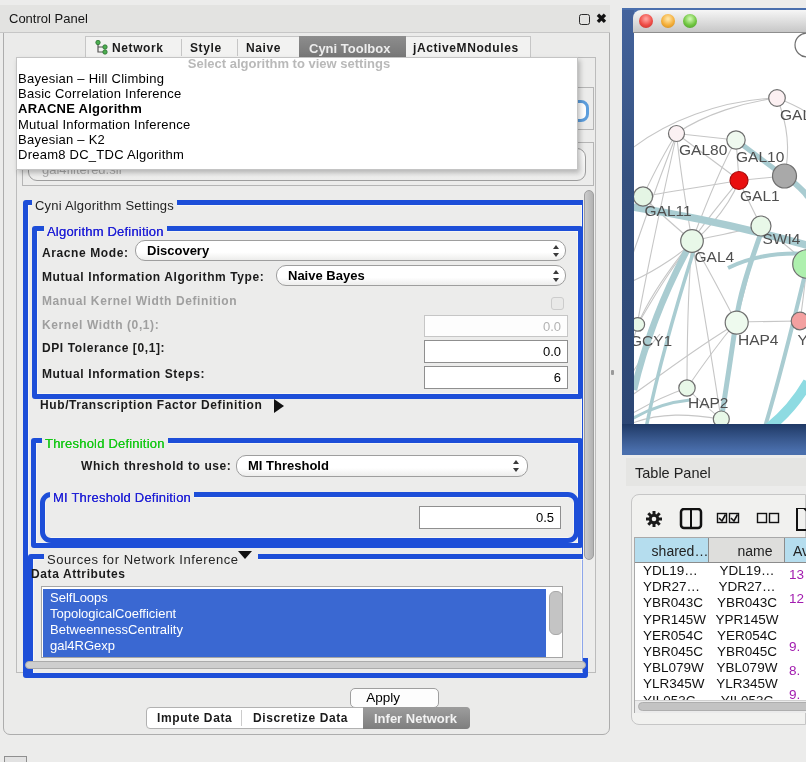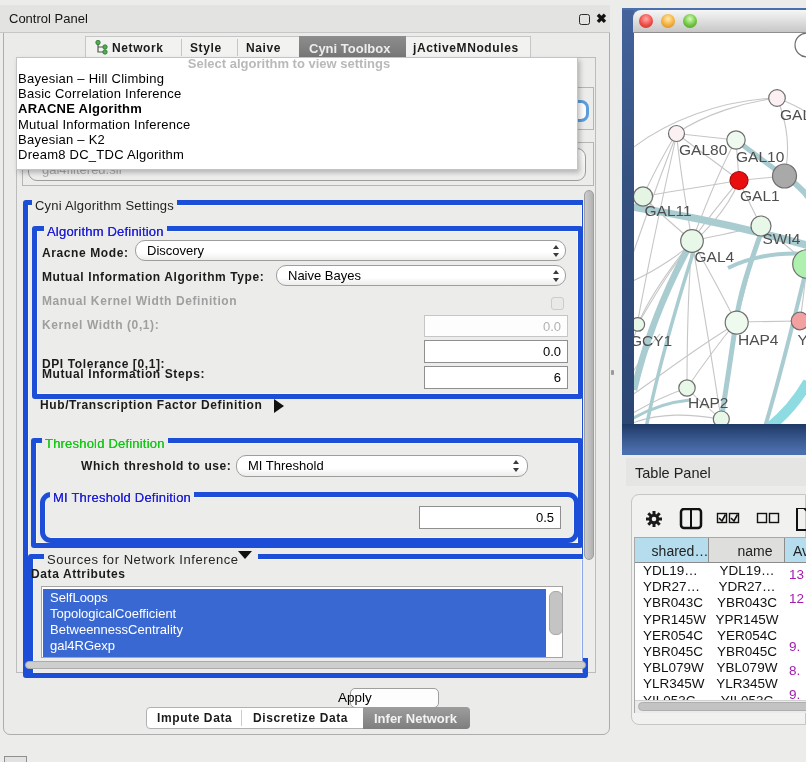--- a/index.html
+++ b/index.html
@@ -4,21 +4,21 @@
 <style>
   html,body{margin:0;padding:0;}
   body{width:806px;height:762px;overflow:hidden;background:#eeeeed;
        font-family:"Liberation Sans",sans-serif;}
   #root{position:relative;width:806px;height:762px;overflow:hidden;}
   .abs{position:absolute;}
   .lbl{font-size:12px;font-weight:bold;color:#1b1b1b;white-space:nowrap;letter-spacing:0.6px;}
   .dis{color:#9f9f9f;}
   .combo{position:absolute;background:linear-gradient(#ffffff 60%,#ededec);
          border:1px solid #9e9e9e;border-radius:10px;box-sizing:border-box;}
-  .combo .ctext{position:absolute;left:11px;top:2px;font-size:13px;color:#000;}
+  .combo .ctext{position:absolute;left:11px;top:2px;font-size:13px;color:#000;font-weight:bold;}
   .spin{position:absolute;right:6.5px;top:2.5px;width:6px;height:14px;}
   .spin:before{content:"";position:absolute;left:0;top:1px;
      border-left:3px solid transparent;border-right:3px solid transparent;
      border-bottom:4.5px solid #3a3a3a;}
   .spin:after{content:"";position:absolute;left:0;bottom:1px;
      border-left:3px solid transparent;border-right:3px solid transparent;
      border-top:4.5px solid #3a3a3a;}
   .field{position:absolute;background:#fff;border:1px solid #8f8f8f;box-sizing:border-box;}
   .field span{position:absolute;right:6px;top:3px;font-size:13px;color:#000;}
   .group{position:absolute;border:5px solid #1d4ed8;border-radius:3px;
@@ -95,21 +95,21 @@
       <span class="spin"></span>
   </div>
   <div class="lbl abs dis" style="left:42px;top:294px;">Manual Kernel Width Definition</div>
   <div class="abs" style="left:551px;top:297px;width:13px;height:13px;background:#e9e9e8;
        border:1px solid #cccccc;border-radius:3px;box-sizing:border-box;"></div>
   <div class="lbl abs dis" style="left:42px;top:318px;">Kernel Width (0,1):</div>
   <div class="field" style="left:424px;top:315px;width:144px;height:22px;border-color:#c6c6c6;
        background:#fdfdfd;">
       <span style="color:#b2b2b2;">0.0</span>
     </div>
-  <div class="lbl abs" style="left:42px;top:357px;">DPI Tolerance [0,1]:</div>
+  <div class="lbl abs" style="left:42px;top:341px;">DPI Tolerance [0,1]:</div>
   <div class="field" style="left:424px;top:340px;width:144px;height:23px;">
       <span>0.0</span>
     </div>
   <div class="lbl abs" style="left:42px;top:367px;">Mutual Information Steps:</div>
   <div class="field" style="left:424px;top:366px;width:144px;height:23px;">
       <span>6</span>
     </div>
   <div class="lbl abs" style="left:40px;top:398px;">Hub/Transcription Factor Definition</div>
   <div class="abs" style="left:274px;top:399px;width:0;height:0;
        border-top:7.5px solid transparent;border-bottom:7.5px solid transparent;
@@ -149,21 +149,21 @@
 
   <div class="abs" style="left:583px;top:190px;width:12px;height:468px;background:#ededec;"></div>
   <div class="abs" style="left:584px;top:190px;width:10px;height:370px;
        background:linear-gradient(90deg,#cccccc,#b2b2b2);border:1px solid #9e9e9e;
        border-radius:5px;box-sizing:border-box;"></div>
   <div class="abs" style="left:25px;top:661px;width:561px;height:8px;
        background:#cecece;border:1px solid #ababab;border-radius:4px;box-sizing:border-box;"></div>
 
   <div class="abs" style="left:350px;top:688px;width:89px;height:20px;background:#fdfdfd;
        border:1px solid #9f9f9f;border-radius:5px;box-sizing:border-box;"></div>
-  <div class="abs" style="left:338px;top:690px;width:70px;text-align:left;font-size:13.5px;color:#000;">Apply</div>
+  <div class="abs" style="left:330px;top:690px;width:70px;text-align:right;font-size:13.5px;color:#000;">Apply</div>
   <div class="abs" style="left:146px;top:707px;width:324px;height:22px;background:#fff;
        border:1px solid #b1b1b1;border-radius:4px;box-sizing:border-box;"></div>
   <div class="abs" style="left:241px;top:710px;width:1px;height:16px;background:#ccc;"></div>
   <div class="abs" style="left:363px;top:707px;width:107px;height:22px;
        background:linear-gradient(#9d9d9d,#7e7e7e);border-radius:0 4px 4px 0;"></div>
   <div class="lbl abs" style="left:157px;top:711px;text-align:right;">Impute Data</div>
   <div class="lbl abs" style="left:253px;top:711px;">Discretize Data</div>
   <div class="abs" style="left:374px;top:711px;font-size:13px;font-weight:bold;color:#f2f2f2;">Infer Network</div>
 
   <div class="abs" style="left:4px;top:756px;width:21px;height:6px;background:#e2e2e2;

